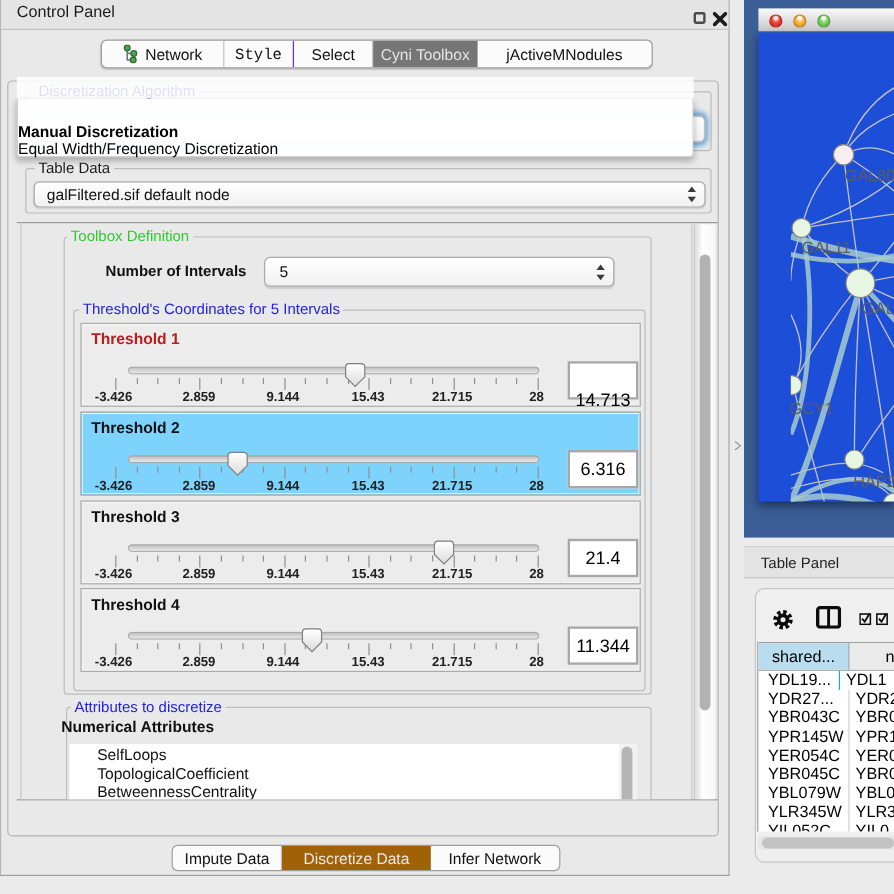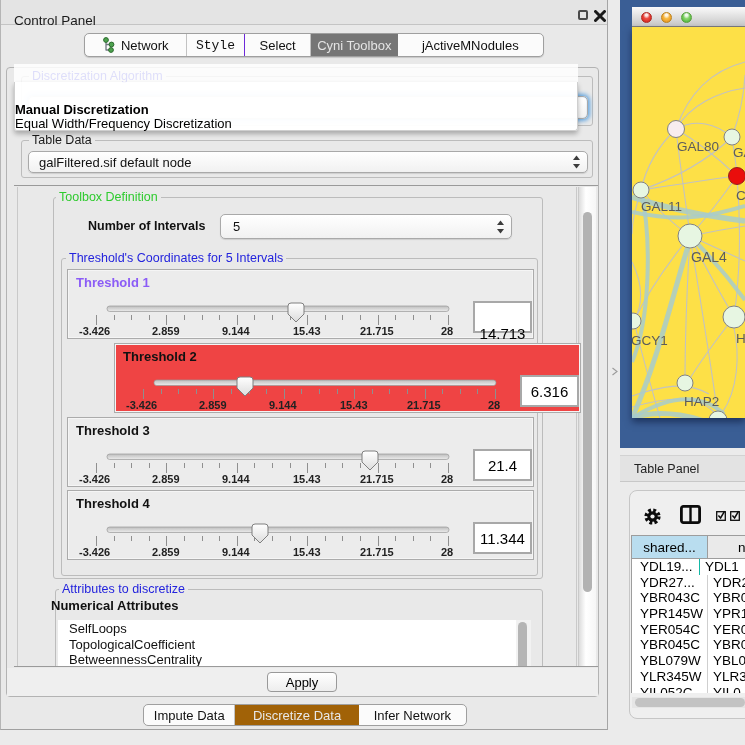--- a/index.html
+++ b/index.html
@@ -19,21 +19,21 @@
 .combo .arr svg { display:block; }
 .gbox { position:absolute; border:1px solid #bcbcbc; border-radius:3px; }
 .gbox .gt { position:absolute; top:-8px; left:7px; background:inherit; padding:0 3px; font-size:12.5px; }
 </style>
 </head>
 <body>
 
 <div class="abs" id="cpwin" style="left:0;top:0;width:608px;height:730px;background:#e9e9e9;border-right:1px solid #a5a5a5;border-bottom:1px solid #a0a0a0;border-left:1px solid #b5b5b5;">
 
   <div class="abs" style="left:0;top:0;width:100%;height:25px;background:#e4e4e4;border-bottom:1px solid #c4c4c4;">
-    <div class="abs" style="left:13px;top:13px;font-size:13.5px;color:#1b1b1b;text-align:right;">Control Panel</div>
+    <div class="abs" style="left:13px;top:2px;font-size:13.5px;color:#1b1b1b;text-align:right;">Control Panel</div>
     <div class="abs" style="left:577px;top:10px;width:10px;height:10px;border:2px solid #4a4a4a;border-radius:2px;"></div>
     <svg class="abs" style="left:593px;top:10px;" width="12" height="12" viewBox="0 0 12 12">
         <path d="M1.5 1.5 L10.5 10.5 M10.5 1.5 L1.5 10.5" stroke="#1a1a1a" stroke-width="3" stroke-linecap="round"></path>
       </svg>
   </div>
 
   <div class="abs" style="left:5px;top:67px;width:593px;height:630px;border:1px solid #b3b3b3;border-radius:4px;background:#e9e9e9;"></div>
 
   <div class="abs" style="left:83px;top:33px;height:24px;width:460px;background:#fbfbfb;border:1px solid #9f9f9f;border-radius:5px;box-shadow:0 1px 1px rgba(0,0,0,0.15);overflow:hidden;display:flex;font-size:13px;color:#111;white-space:nowrap;">
     <div style="display:flex;align-items:center;justify-content:center;width:102px;border-right:1px solid #c2c2c2;">
@@ -89,21 +89,21 @@
           </svg>
         </div>
     </div>
 
     <div class="gbox" style="left:47px;top:72px;width:477px;height:318px;background:#e9e9e9;">
       <div class="gt grouptitle" style="left:4px;color:#2323dd;">Threshold's Coordinates for 5 Intervals</div>
     </div>
 
     <div id="throws">
     <div class="abs" style="left:53px;top:83px;width:467px;height:70px;background:#ececec;border:1px solid #ababab;box-shadow:inset 0 0 0 1px #f5f5f5;">
-      <div style="position:absolute;left:8px;top:5px;font-size:13px;font-weight:bold;color:#8b5cf6;">Threshold 1</div>
+      <div style="position:absolute;left:8px;top:5px;font-size:13px;font-weight:bold;color:#b91c1c;">Threshold 1</div>
       <svg width="465" height="68" style="position:absolute;left:0;top:0;">
         <rect x="39" y="36" width="342" height="5.5" rx="2.7" fill="url(#trk)" stroke="#989898" stroke-width="0.7"></rect>
         <line x1="28.5" y1="45" x2="28.5" y2="55" stroke="#8f8f8f" stroke-width="1"></line>
             <line x1="46.5" y1="45" x2="46.5" y2="50" stroke="#8f8f8f" stroke-width="1"></line>
             <line x1="63.5" y1="45" x2="63.5" y2="50" stroke="#8f8f8f" stroke-width="1"></line>
             <line x1="81.5" y1="45" x2="81.5" y2="50" stroke="#8f8f8f" stroke-width="1"></line>
             <line x1="98.5" y1="45" x2="98.5" y2="55" stroke="#8f8f8f" stroke-width="1"></line>
             <line x1="116.5" y1="45" x2="116.5" y2="50" stroke="#8f8f8f" stroke-width="1"></line>
             <line x1="134.5" y1="45" x2="134.5" y2="50" stroke="#8f8f8f" stroke-width="1"></line>
             <line x1="151.5" y1="45" x2="151.5" y2="50" stroke="#8f8f8f" stroke-width="1"></line>
@@ -123,21 +123,21 @@
         <path transform="translate(228,33)" d="M-5 0 L5 0 Q8 0 8 3 L8 11 L0 19 L-8 11 L-8 3 Q-8 0 -5 0 Z" fill="url(#thm)" stroke="#7f7f7f" stroke-width="1"></path>
       </svg>
       <div style="position:absolute;left:11px;top:55px;font-size:11px;font-weight:bold;color:#222;">-3.426</div>
           <div style="position:absolute;left:84px;top:55px;font-size:11px;font-weight:bold;color:#222;">2.859</div>
           <div style="position:absolute;left:154px;top:55px;font-size:11px;font-weight:bold;color:#222;">9.144</div>
           <div style="position:absolute;left:225px;top:55px;font-size:11px;font-weight:bold;color:#222;">15.43</div>
           <div style="position:absolute;left:292px;top:55px;font-size:11px;font-weight:bold;color:#222;">21.715</div>
           <div style="position:absolute;left:373px;top:55px;font-size:11px;font-weight:bold;color:#222;">28</div>
       <div style="position:absolute;left:405px;top:31px;width:59px;height:32px;background:#fff;border:2px solid #a8a8a8;text-align:center;font-size:15px;padding-top:22px;">14.713</div>
     </div>
-    <div class="abs" style="left:53px;top:157px;width:467px;height:70px;background:#ef4444;border:1px solid #ababab;box-shadow:inset 0 0 0 1px #f5f5f5;margin-left:47px;">
+    <div class="abs" style="left:53px;top:157px;width:467px;height:70px;background:#7dd3fc;border:1px solid #ababab;box-shadow:inset 0 0 0 1px #f5f5f5;">
       <div style="position:absolute;left:8px;top:5px;font-size:13px;font-weight:bold;color:#111;">Threshold 2</div>
       <svg width="465" height="68" style="position:absolute;left:0;top:0;">
         <rect x="39" y="36" width="342" height="5.5" rx="2.7" fill="url(#trk)" stroke="#989898" stroke-width="0.7"></rect>
         <line x1="28.5" y1="45" x2="28.5" y2="55" stroke="#8f8f8f" stroke-width="1"></line>
             <line x1="46.5" y1="45" x2="46.5" y2="50" stroke="#8f8f8f" stroke-width="1"></line>
             <line x1="63.5" y1="45" x2="63.5" y2="50" stroke="#8f8f8f" stroke-width="1"></line>
             <line x1="81.5" y1="45" x2="81.5" y2="50" stroke="#8f8f8f" stroke-width="1"></line>
             <line x1="98.5" y1="45" x2="98.5" y2="55" stroke="#8f8f8f" stroke-width="1"></line>
             <line x1="116.5" y1="45" x2="116.5" y2="50" stroke="#8f8f8f" stroke-width="1"></line>
             <line x1="134.5" y1="45" x2="134.5" y2="50" stroke="#8f8f8f" stroke-width="1"></line>
@@ -245,30 +245,27 @@
               <stop offset="1" stop-color="#dcdcdc"></stop>
             </linearGradient>
   </defs>
         </svg></div>
 
     <div class="gbox" style="left:41px;top:403px;width:488px;height:270px;background:#e9e9e9;">
       <div class="gt grouptitle" style="left:3px;color:#2323dd;">Attributes to discretize</div>
     </div>
     <div class="abs" style="left:37px;top:412px;font-size:13px;font-weight:bold;color:#111;">Numerical Attributes</div>
     <div class="abs" style="left:44px;top:434px;width:458px;height:48px;background:#ffffff;font-size:13px;color:#111;overflow:hidden;">
-      <div style="padding:1px 0 0 11px;line-height:15.5px;">SelfLoops<br>TopologicalCoefficient<br>BetweennessCentrality</div>
+      <div style="padding:1px 0 0 11px;line-height:15.5px;margin-left:12px;">SelfLoops<br>TopologicalCoefficient<br>BetweennessCentrality</div>
     </div>
     <div class="abs" style="left:502px;top:434px;width:15px;height:48px;background:#f2f2f2;">
       <div class="abs" style="left:2px;top:2px;width:9px;height:60px;background:#b5b5b5;border-radius:5px;"></div>
     </div>
   </div>
 
-  <div class="abs" style="left:6px;top:668px;width:591px;height:28px;background:#efefef;">
-    <div class="abs" style="left:260px;top:4px;width:70px;height:20px;border:1px solid #999;border-radius:4px;background:linear-gradient(#ffffff,#ededed);text-align:center;font-size:13px;padding-top:2px;">Apply</div>
-  </div>
 
   <div class="abs" style="left:142px;top:704px;height:22px;width:324px;background:#fbfbfb;border:1px solid #9f9f9f;border-radius:5px;overflow:hidden;display:flex;font-size:13px;color:#111;white-space:nowrap;">
     <div style="display:flex;align-items:center;justify-content:center;width:92px;border-right:1px solid #c2c2c2;">Impute Data</div>
     <div style="display:flex;align-items:center;justify-content:center;width:124px;background:#a16207;color:#e8e8e8;">Discretize Data</div>
     <div style="display:flex;align-items:center;justify-content:center;width:108px;">Infer Network</div>
   </div>
 </div>
 
 <div class="abs" style="left:14px;top:64px;width:564px;height:18px;background:rgba(255,255,255,0.85);"></div>
 <div class="abs" style="left:14px;top:82px;width:564px;height:49px;background:rgba(255,255,255,0.97);border:1px solid #cfcfcf;border-top:none;box-shadow:0 3px 5px rgba(0,0,0,0.28);border-radius:0 0 3px 3px;">
@@ -277,21 +274,21 @@
 </div>
 
 <div class="abs" style="left:620px;top:0;width:125px;height:448px;background:#3a5e95;"></div>
 
 <div class="abs" style="left:632px;top:7px;width:113px;height:20px;background:linear-gradient(#fafafa,#c7c7c7);border-bottom:1px solid #7e7e7e;">
   <div class="abs" style="left:9px;top:4.5px;width:11px;height:11px;border-radius:50%;background:radial-gradient(circle at 50% 22%,rgba(255,255,255,.9) 0 12%,rgba(255,255,255,0) 42%),radial-gradient(circle at 50% 45%,#f2655c,#e03127 65%,#a8201c);border:1px solid #ad2a24;"></div>
   <div class="abs" style="left:29px;top:4.5px;width:11px;height:11px;border-radius:50%;background:radial-gradient(circle at 50% 22%,rgba(255,255,255,.9) 0 12%,rgba(255,255,255,0) 42%),radial-gradient(circle at 50% 45%,#fbcf62,#f0a228 65%,#b87b14);border:1px solid #ba8420;"></div>
   <div class="abs" style="left:49px;top:4.5px;width:11px;height:11px;border-radius:50%;background:radial-gradient(circle at 50% 22%,rgba(255,255,255,.9) 0 12%,rgba(255,255,255,0) 42%),radial-gradient(circle at 50% 45%,#a8e58c,#62c149 65%,#3f9430);border:1px solid #59a03f;"></div>
 </div>
 
-<div class="abs" style="left:632px;top:27px;width:113px;height:391px;background:#fde047;box-shadow:0 4px 7px rgba(0,10,40,0.5);">
+<div class="abs" style="left:632px;top:27px;width:113px;height:391px;background:#1d4ed8;box-shadow:0 4px 7px rgba(0,10,40,0.5);padding-left:27px;">
 <svg width="113" height="391" viewBox="632 27 113 391" style="display:block;">
   <g fill="none" stroke="#c2c2c2" stroke-width="1.1">
     <path d="M745 88 C 718 92 690 105 676 129"></path>
     <path d="M745 62 C 706 72 686 100 676 129"></path>
     <path d="M676 129 C 696 118 716 124 732 137"></path>
     <path d="M676 129 C 656 148 646 168 641 190"></path>
     <path d="M676 129 C 680 166 686 203 690 236"></path>
     <path d="M676 129 C 700 143 720 160 737 176"></path>
     <path d="M732 137 C 734 150 736 163 737 176"></path>
     <path d="M732 137 C 740 115 744 95 745 75"></path>

